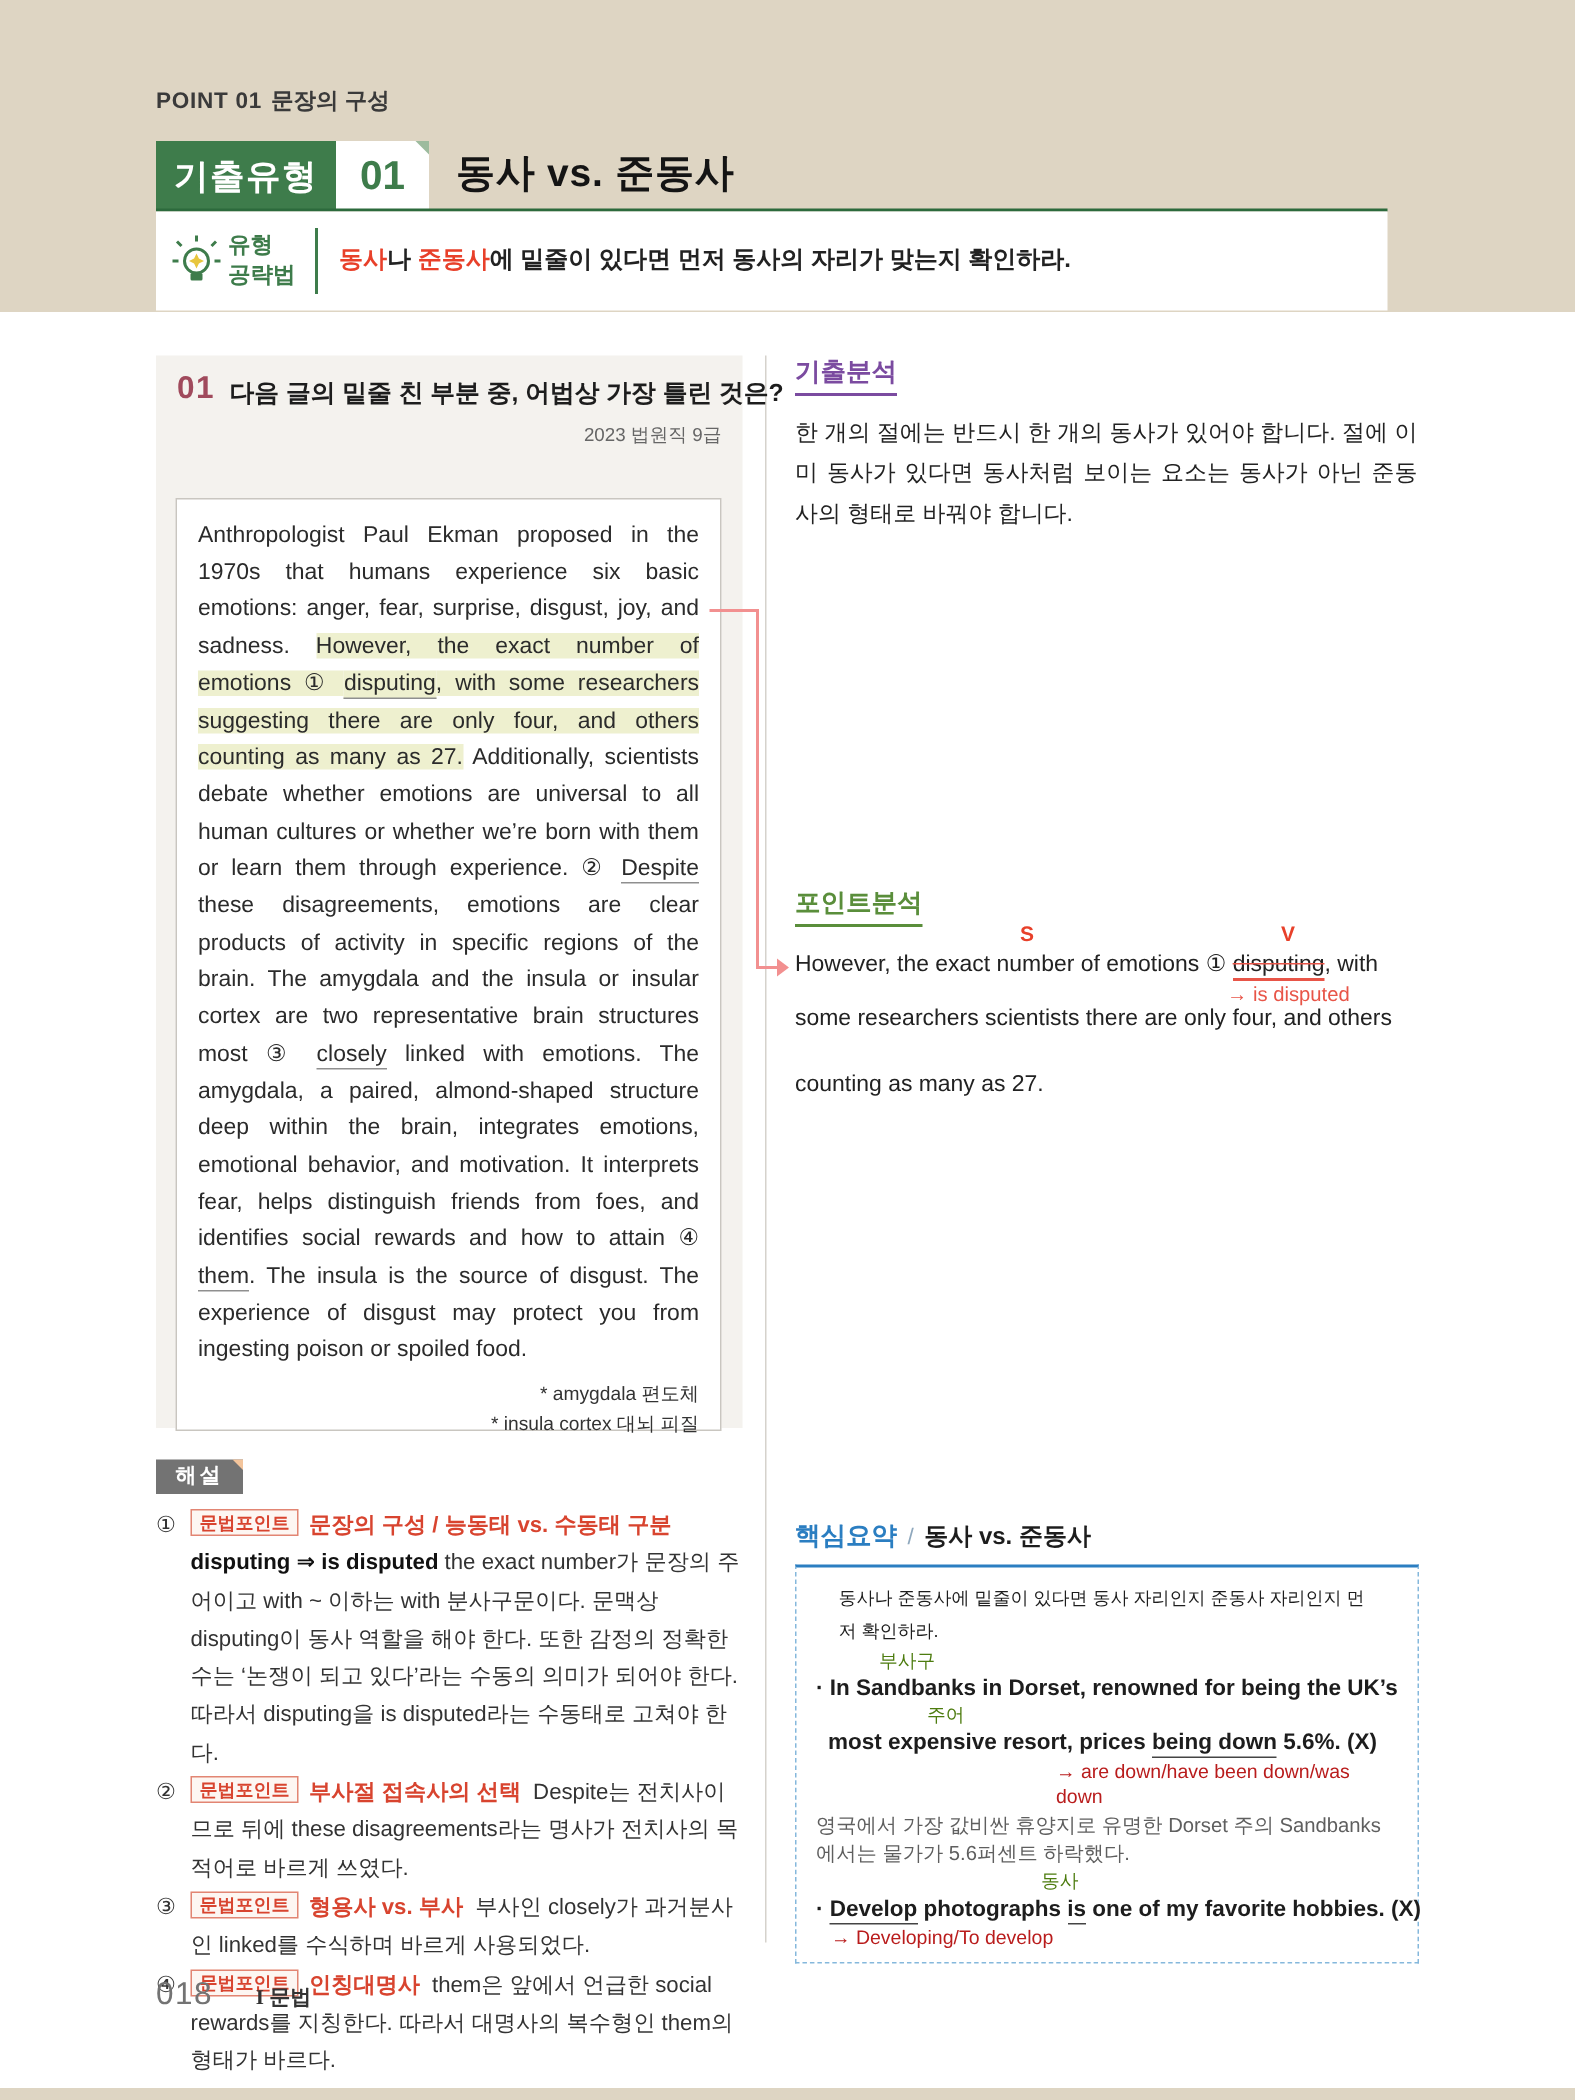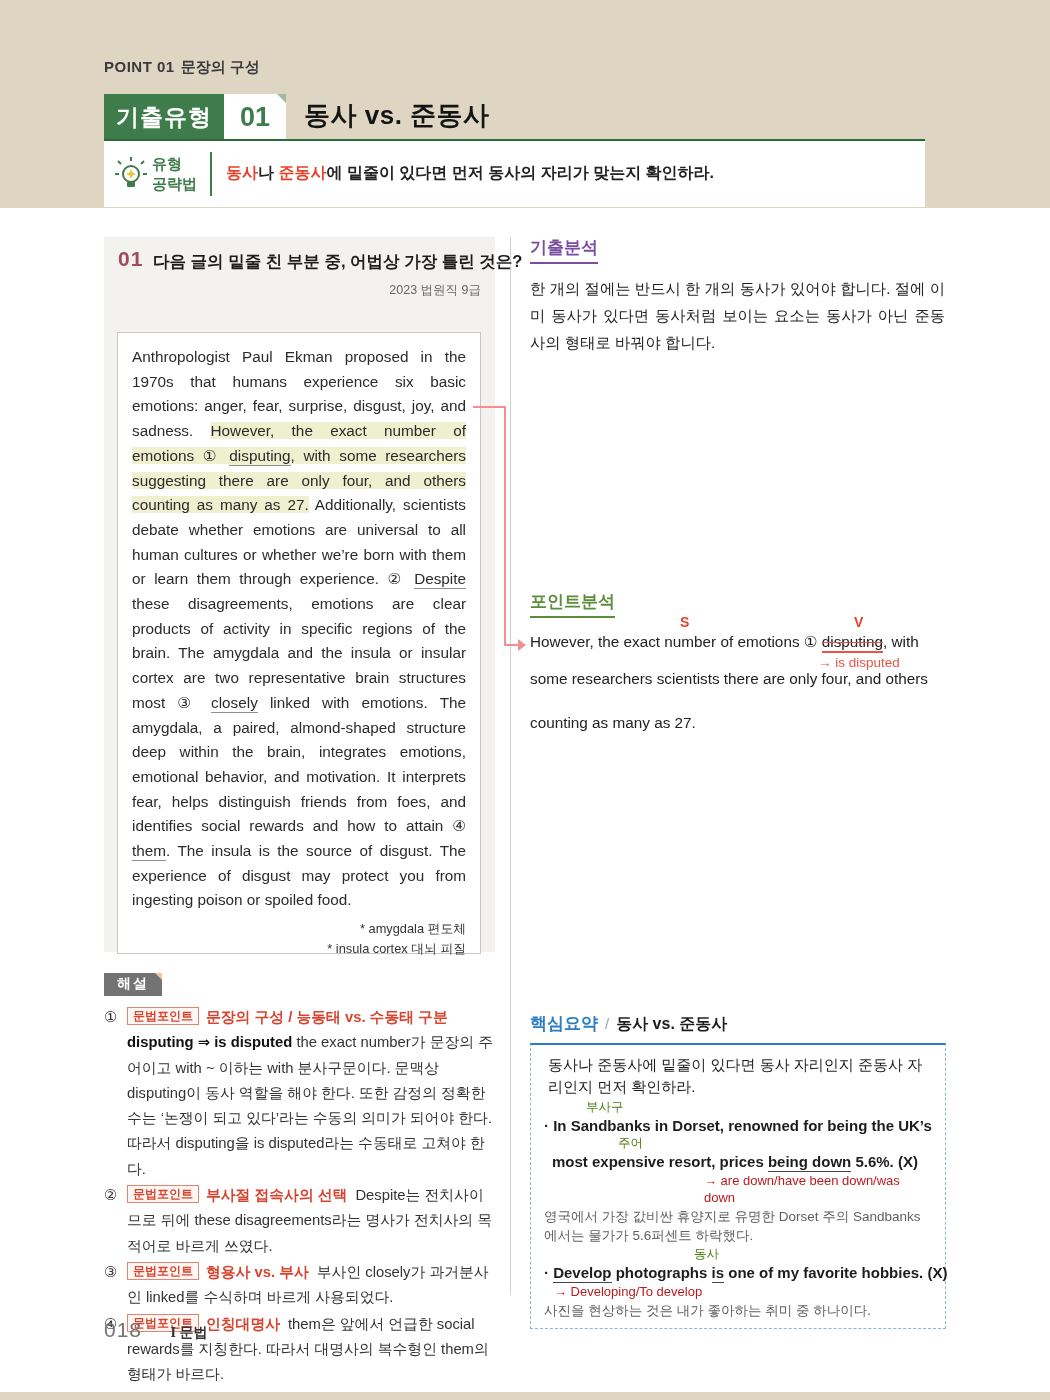--- a/index.html
+++ b/index.html
@@ -80,21 +80,21 @@
   .pa-line2{position:absolute;left:0;top:80px;white-space:nowrap;}
   .pa-line3{position:absolute;left:0;top:124px;white-space:nowrap;text-align:right;}
 
   .summary{position:absolute;left:530px;top:1012px;width:416px;}
   .summary-head{white-space:nowrap;}
   .summary-title{color:#2b7ec1;font-size:17px;font-weight:bold;}
   .summary-slash{color:#8fa8bd;margin:0 7px;font-size:15px;}
   .summary-sub{color:#1d1d1d;font-size:16px;font-weight:bold;}
   .summary-box{margin-top:8px;border-top:2px solid #2b7ec1;border-left:1px dashed #85b8dc;
     border-right:1px dashed #85b8dc;border-bottom:1px dashed #85b8dc;padding:9px 13px 8px;width:416px;}
-  .sum-intro{font-size:15px;line-height:22px;color:#1d1d1d;margin:0 4px 2px;}
+  .sum-intro{font-size:12px;line-height:22px;color:#1d1d1d;margin:0 15px 2px;}
   .sum-label{font-size:12.5px;color:#4d7c0f;line-height:15px;}
   .sum-line{font-size:15px;line-height:21px;color:#1d1d1d;font-weight:bold;white-space:nowrap;}
   .u-black{border-bottom:1.5px solid #444;padding-bottom:1px;}
   .sum-corr{font-size:13px;color:#b91c1c;line-height:17px;}
   .sum-trans{font-size:13.5px;color:#5f5f5f;line-height:19px;margin:1px 0 2px;}
 
   
   .conn{position:absolute;background:#f29090;}
   .conn-h1{left:473px;top:406px;width:32px;height:2px;}
   .conn-v{left:504px;top:406px;width:2px;height:240px;}
@@ -201,21 +201,20 @@
       <p class="sum-intro">동사나 준동사에 밑줄이 있다면 동사 자리인지 준동사 자리인지 먼저 확인하라.</p>
       <div class="sum-label" style="margin-left:42px">부사구</div>
       <div class="sum-line">· In Sandbanks in Dorset, renowned for being the UK’s</div>
       <div class="sum-label" style="margin-left:74px">주어</div>
       <div class="sum-line" style="margin-left:8px"><span>most expensive resort, prices </span><span class="u-black">being down</span><span> 5.6%. (X)</span></div>
       <div class="sum-corr" style="margin-left:160px">→ are down/have been down/was down</div>
       <p class="sum-trans">영국에서 가장 값비싼 휴양지로 유명한 Dorset 주의 Sandbanks에서는 물가가 5.6퍼센트 하락했다.</p>
       <div class="sum-label" style="margin-left:150px">동사</div>
       <div class="sum-line"><span>· </span><span class="u-black">Develop</span><span> photographs </span><span class="u-black">is</span><span> one of my favorite hobbies. (X)</span></div>
       <div class="sum-corr" style="margin-left:10px">→ Developing/To develop</div>
-      <p class="sum-trans" style="margin-bottom:0">사진을 현상하는 것은 내가 좋아하는 취미 중 하나이다.</p>
     </div>
   </section>
 
   <div class="conn conn-h1"></div>
   <div class="conn conn-v"></div>
   <div class="conn conn-h2"></div>
   <div class="conn-arrow"></div>
 
   <footer>
     <span class="page-num">018</span>

